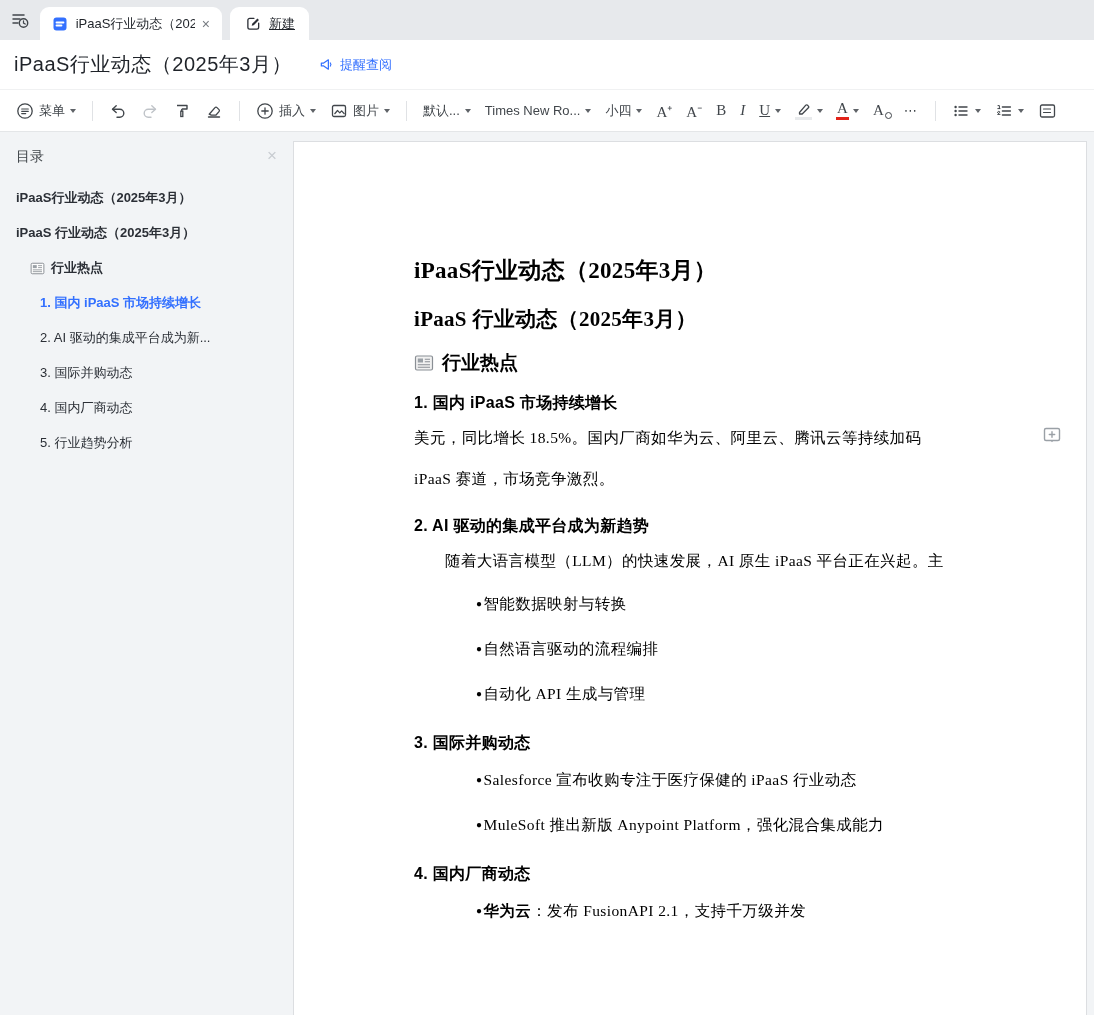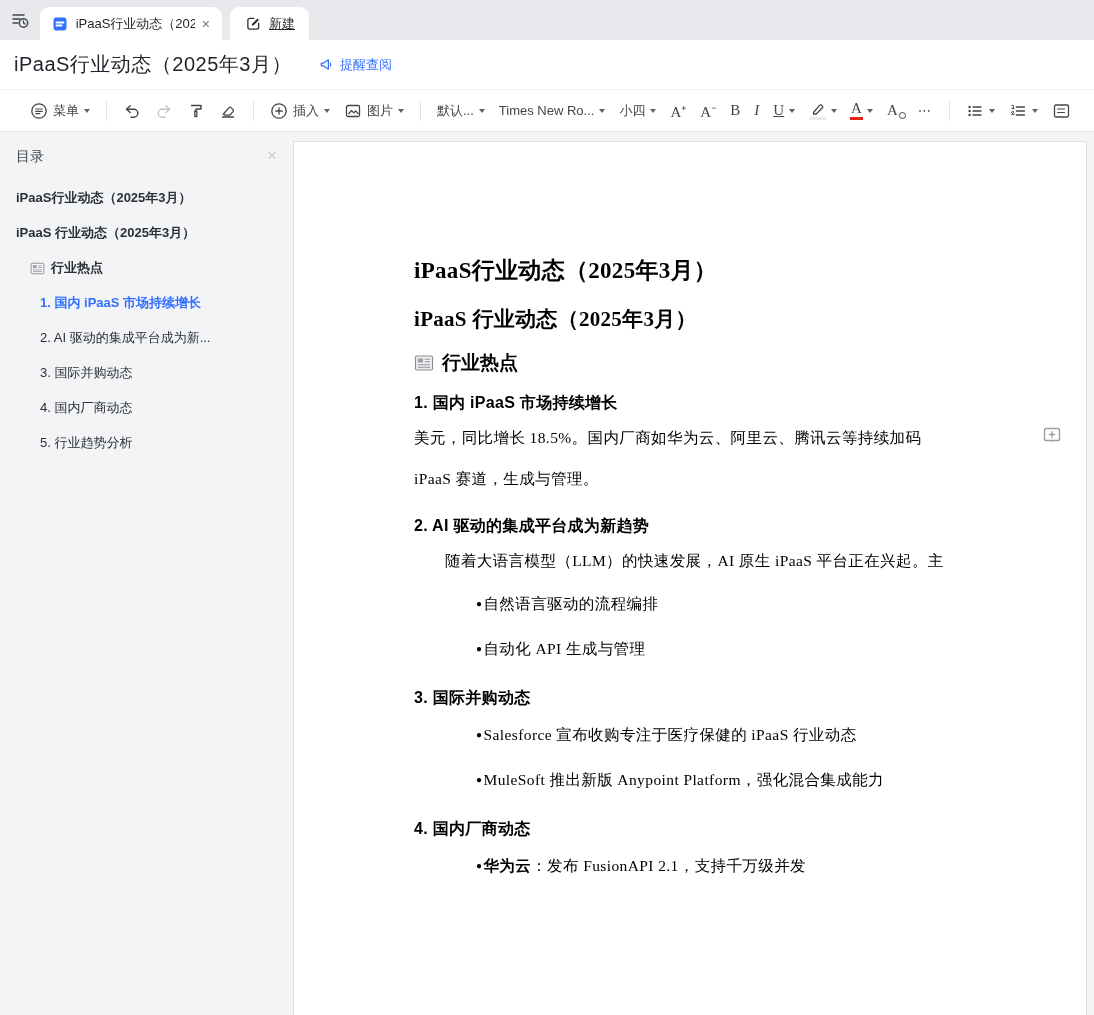--- a/index.html
+++ b/index.html
@@ -14,21 +14,21 @@
   .tab.new-tab { margin-left:8px; padding:0 14px;text-decoration:underline; }
   .tab-label { white-space:nowrap; overflow:hidden; }
   .tab-close { color:#767b81; font-size:14px; margin-left:auto; line-height:1; }
 
   
   .titlerow { height:49px; background:#fff; display:flex; align-items:center; padding:0 14px; }
   .doc-title { font-size:20px; color:#1f2329; font-weight:500; letter-spacing:0.5px; }
   .remind { display:flex; align-items:flex-end; gap:4px; margin-left:26px; color:#3370ff; font-size:13px; cursor:pointer; }
 
   
-  .toolbar { height:43px; background:#fff; border-top:1px solid #f0f1f2; border-bottom:1px solid #e4e6e8; display:flex; align-items:center; padding:0 24px; gap:2px; overflow:hidden; }
+  .toolbar { height:43px; background:#fff; border-top:1px solid #f0f1f2; border-bottom:1px solid #e4e6e8; display:flex; align-items:center; padding:0 10px; gap:2px; overflow:hidden; }
   .tb-sep { width:1px; height:20px; background:#e0e2e5; margin:0 8px; flex:none; }
   .tb-btn { display:flex; align-items:center; gap:5px; padding:4px 6px; border-radius:4px; font-size:13px; color:#41464b; cursor:pointer; flex:none; white-space:nowrap; }
   .tb-btn.disabled { color:#b9bdc2; cursor:default; }
   .tb-ico { width:18px; height:18px; display:inline-flex; align-items:center; justify-content:center; }
   .caret-down { width:0; height:0; border-left:3.5px solid transparent; border-right:3.5px solid transparent; border-top:4px solid #5f6368; display:inline-block; }
   .tb-letter { font-size:15px; font-weight:500; font-family:"Liberation Serif",serif; }
   .tb-italic { font-style:italic; }
   .tb-underline { text-decoration:underline; }
   .fontcolor { position:relative; font-family:"Liberation Serif",serif; font-size:15px; font-weight:500; line-height:1; padding-bottom:4px; }
   .fontcolor::after { content:""; position:absolute; left:-1px; right:-1px; bottom:0; height:3px; background:#e2231a; }
@@ -297,23 +297,24 @@
   <svg width="20" height="20" viewBox="0 0 20 20">
                 <rect x="1.5" y="3" width="17" height="14" rx="1.5" fill="#f1f1f1" stroke="#8a8f95" stroke-width="1.2"></rect>
                 <rect x="3.8" y="5.5" width="5.2" height="4" fill="#9aa0a6"></rect>
                 <path d="M10.8 6.2h5.2M10.8 8.8h5.2M3.8 11.8h12.2M3.8 14.2h12.2" stroke="#8a8f95" stroke-width="1.1"></path>
               </svg>
 </span>
             <span>行业热点</span>
           </div>
           <div class="doc-h4">1. 国内 iPaaS 市场持续增长</div>
           <div class="para-line"><span>美元，同比增长 18.5%。国内厂商如华为云、阿里云、腾讯云等持续加码</span></div>
-          <div class="para-line"><span>iPaaS 赛道，生成与管理。</span></div>
+          <div class="para-line"><span>iPaaS 赛道，市场竞争激烈。</span></div>
           <div class="doc-h4">2. AI 驱动的集成平台成为新趋势</div>
           <div class="para-line indent"><span>随着大语言模型（LLM）的快速发展，AI 原生 iPaaS 平台正在兴起。主</span></div>
+          <div class="bullet-line"><span class="bullet-dot">●</span><span>智能数据映射与转换</span></div>
           <div class="bullet-line"><span class="bullet-dot">●</span><span>自然语言驱动的流程编排</span></div>
           <div class="bullet-line"><span class="bullet-dot">●</span><span>自动化 API 生成与管理</span></div>
           <div class="doc-h4">3. 国际并购动态</div>
           <div class="bullet-line"><span class="bullet-dot">●</span><span>Salesforce 宣布收购专注于医疗保健的 iPaaS 行业动态</span></div>
           <div class="bullet-line"><span class="bullet-dot">●</span><span>MuleSoft 推出新版 Anypoint Platform，强化混合集成能力</span></div>
           <div class="doc-h4">4. 国内厂商动态</div>
           <div class="bullet-line"><span class="bullet-dot">●</span><span class="seg-bold">华为云</span><span>：发布 FusionAPI 2.1，支持千万级并发</span></div>
         </div>
       <div class="comment-add">
         <svg width="20" height="20" viewBox="0 0 20 20">

